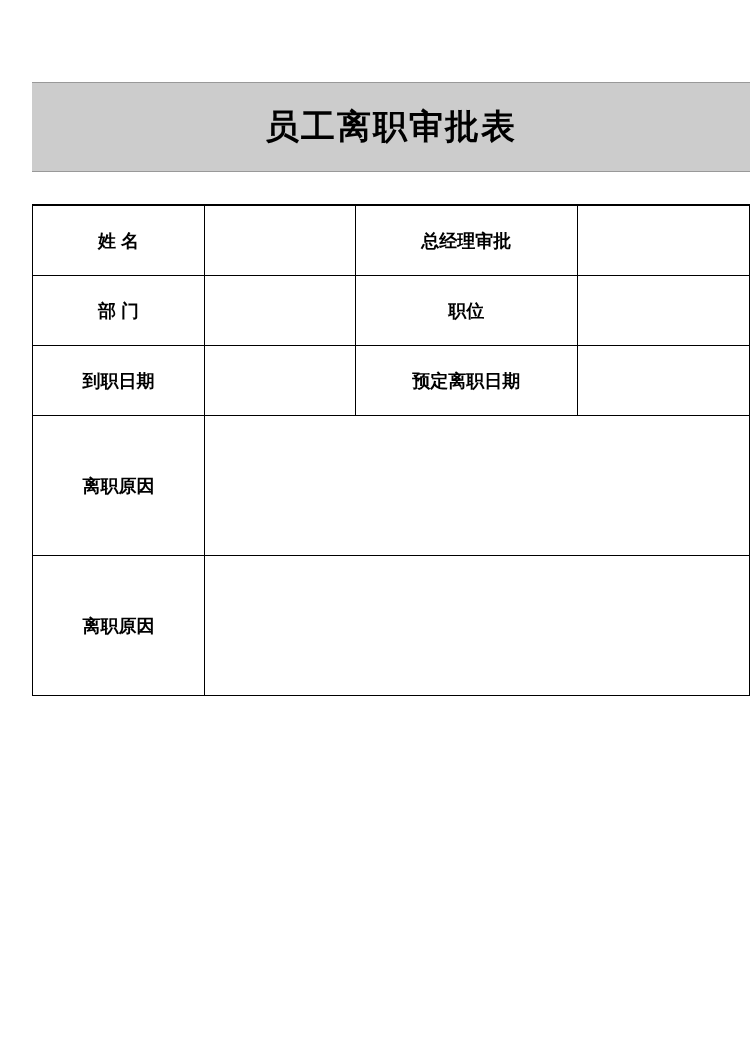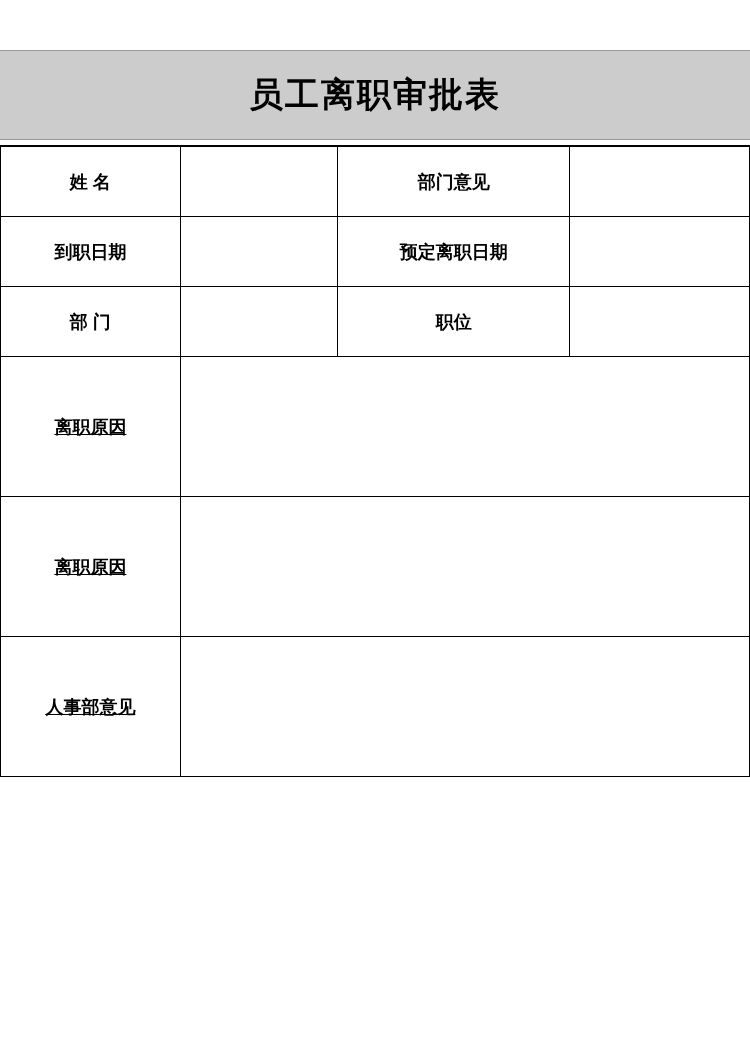--- a/index.html
+++ b/index.html
@@ -1,18 +1,18 @@
 <!DOCTYPE html>
 <html><head>
   <meta charset="utf-8">
   <style>
     * {
       box-sizing: border-box;
       margin: 0;
-      padding: 0;
+      padding: 16px;
     }
     body {
       font-family: "SimHei", "Microsoft YaHei", "黑体", sans-serif;
       background: #ffffff;
       width: 750px;
       height: 1058px;
     }
     .top-space {
       height: 50px;
       background: #ffffff;
@@ -48,21 +48,21 @@
       font-size: 18px;
       font-weight: bold;
       color: #000;
       padding: 4px;
     }
     .label-col-1 { width: 24%; }
     .val-col-1 { width: 21%; }
     .label-col-2 { width: 31%; }
     .val-col-2 { width: 24%; }
     .row-sm td { height: 70px; margin-left: 33px; }
-    .row-lg td { height: 140px; text-decoration: underline; }
+    .row-lg td { height: 140px; }
   </style>
 </head>
 <body>
 
 <div class="top-space"></div>
 
 <div class="title-bar">
   <div class="title-text">员工离职审批表</div>
 </div>
 
@@ -72,41 +72,37 @@
   <colgroup>
     <col class="label-col-1">
     <col class="val-col-1">
     <col class="label-col-2">
     <col class="val-col-2">
   </colgroup>
   <tbody>
       <tr class="row-sm">
     <td>姓 名</td>
     <td></td>
-    <td>部门意见</td>
+    <td>总经理审批</td>
+    <td></td>
+  </tr>
+  <tr class="row-sm">
+    <td>部 门</td>
+    <td></td>
+    <td>职位</td>
     <td></td>
   </tr>
   <tr class="row-sm">
     <td>到职日期</td>
     <td></td>
     <td>预定离职日期</td>
-    <td></td>
-  </tr>
-  <tr class="row-sm">
-    <td>部 门</td>
-    <td></td>
-    <td>职位</td>
     <td></td>
   </tr>
   <tr class="row-lg">
     <td>离职原因</td>
     <td colspan="3"></td>
   </tr>
   <tr class="row-lg">
     <td>离职原因</td>
     <td colspan="3"></td>
   </tr>
-  <tr class="row-lg">
-    <td>人事部意见</td>
-    <td colspan="3"></td>
-  </tr>
 </tbody>
   </table>
 
 </body></html>

